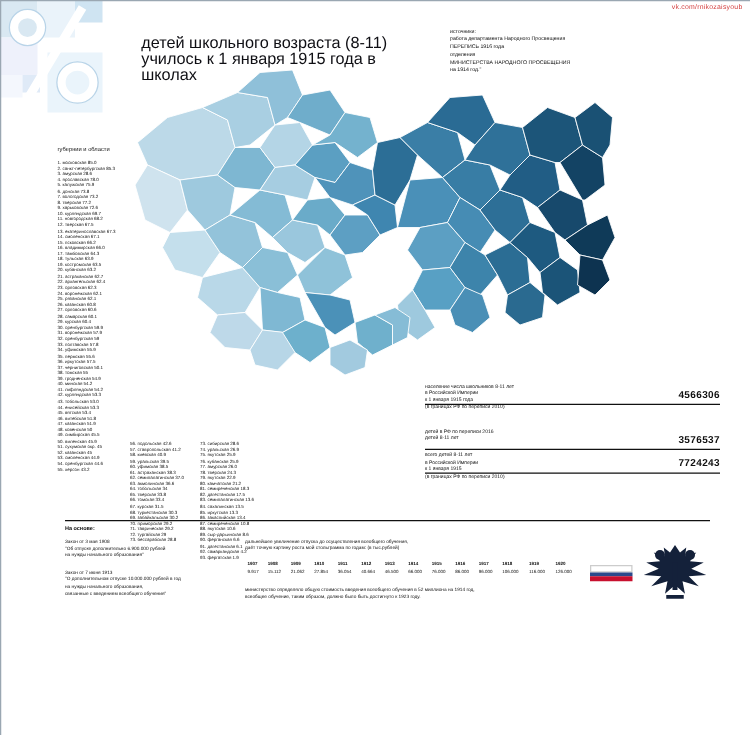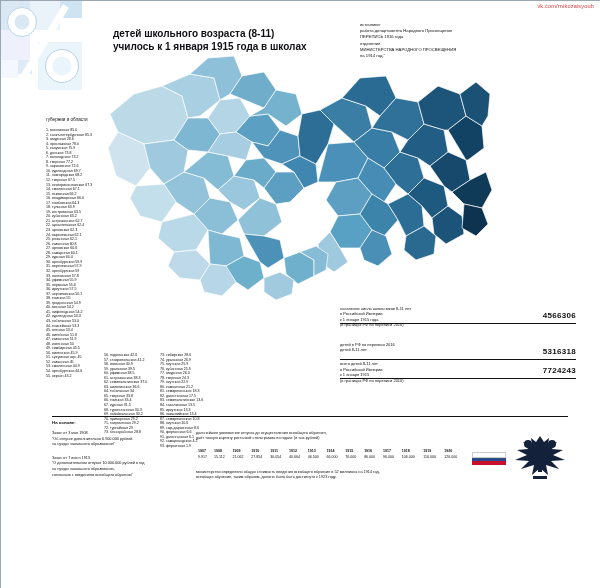--- a/index.html
+++ b/index.html
@@ -19,21 +19,21 @@
     font-size:5.5px;color:#d23b3b;letter-spacing:.2px;
   }
 
   
   .deco{position:absolute;left:0;top:0;width:120px;height:105px;}
   .deco .sq{position:absolute;}
 
   
   .title{
     position:absolute;left:113px;top:27px;width:235px;
-    font-size:10px;font-weight:bold;line-height:13px;color:#0f0f14;
+    font-size:13px;font-weight:normal;line-height:13px;color:#0f0f14;
   }
 
   
   .source{
     position:absolute;left:360px;top:22px;width:230px;
     font-size:4.2px;line-height:6.2px;color:#111;
   }
 
   
   .legend-head{
@@ -299,21 +299,21 @@
       <div class="stat-label" style="white-space:pre-line">население числа школьников 8-11 лет
 в Российской Империи
 к 1 января 1915 года
 (в границах РФ по переписи 2010)</div>
       <div class="stat-value">4566306</div>
       <div class="stat-rule"></div>
     </div>
     <div class="stat-row" style="margin-top:14px">
       <div class="stat-label" style="white-space:pre-line">детей в РФ по переписи 2016
 детей 8-11 лет</div>
-      <div class="stat-value">5316318</div>
+      <div class="stat-value">3576537</div>
       <div class="stat-rule"></div>
     </div>
     <div class="stat-row" style="margin-top:4px">
       <div class="stat-label" style="white-space:pre-line">всего детей 8-11 лет
 в Российской Империи
 к 1 января 1915
 (в границах РФ по переписи 2010)</div>
       <div class="stat-value">7724243</div>
       <div class="stat-rule"></div>
     </div>

